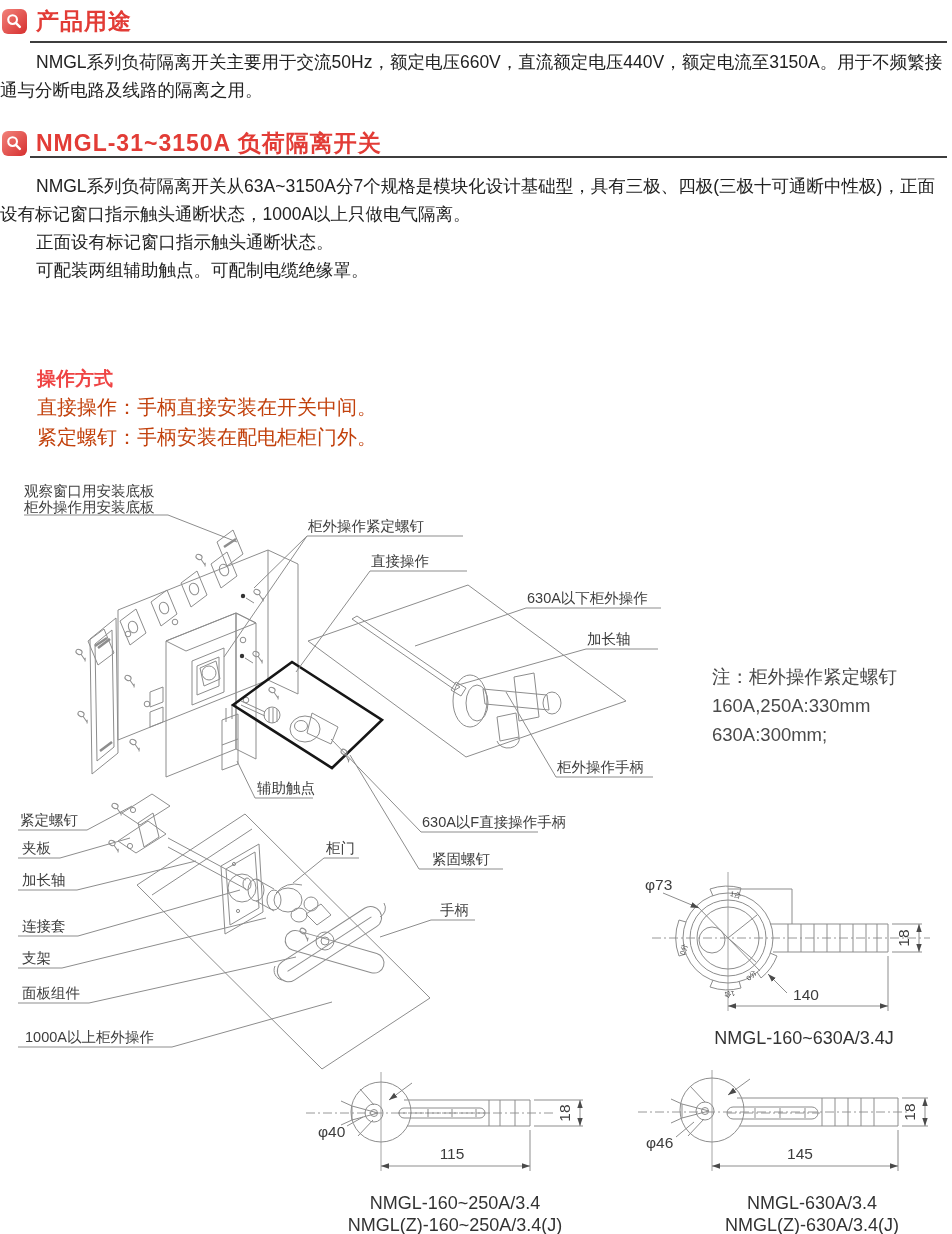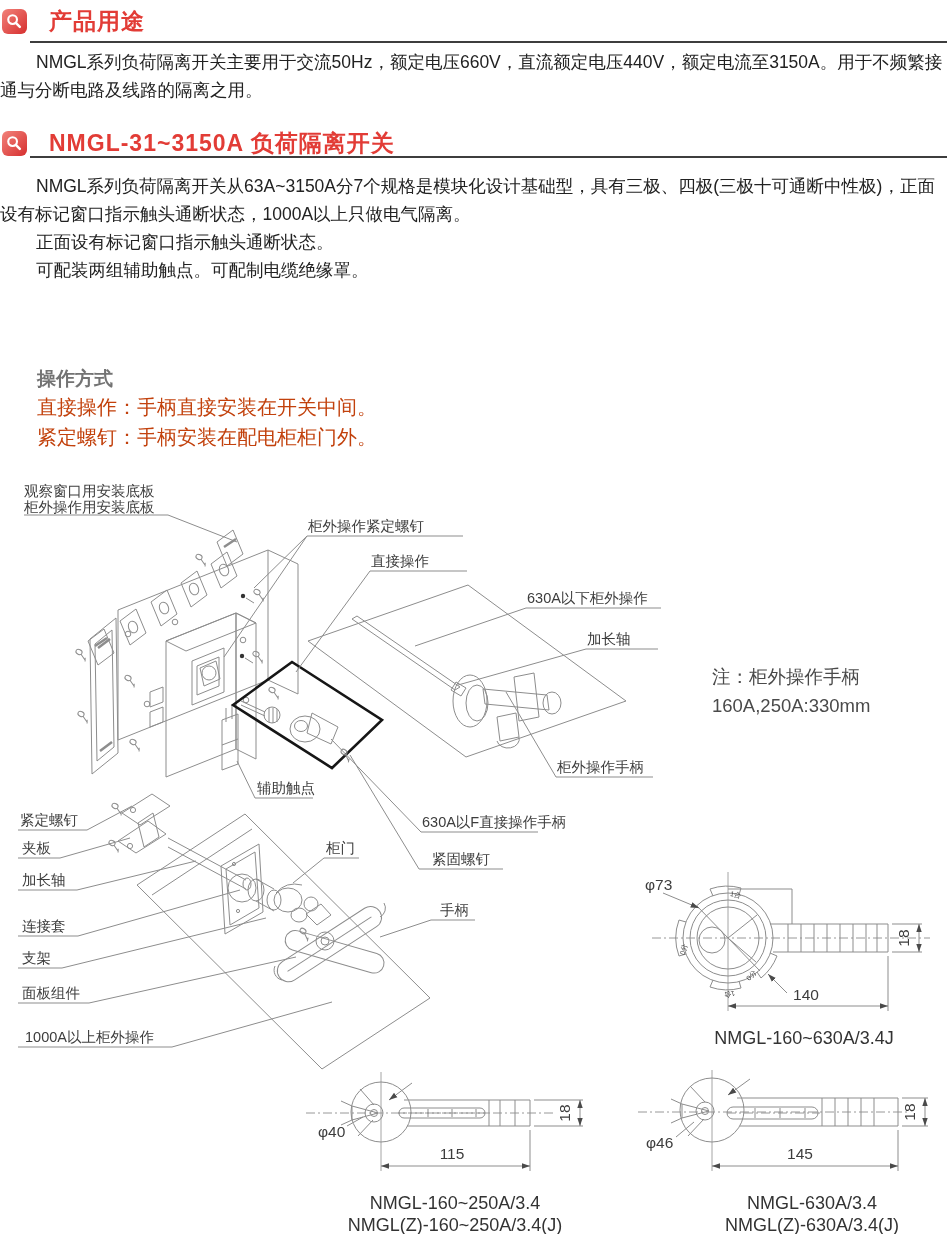--- a/index.html
+++ b/index.html
@@ -1,27 +1,27 @@
 <!DOCTYPE html>
 <html><head>
 <meta charset="utf-8">
 <style>
   html,body{margin:0;padding:0;}
   body{
     width:952px;height:1234px;position:relative;background:#ffffff;
     font-family:"Liberation Sans","DejaVu Sans",sans-serif;color:#1f1f1f;overflow:hidden;
   }
-  .hdr{position:absolute;left:2px;display:flex;align-items:center;gap:22px;}
+  .hdr{position:absolute;left:2px;display:flex;align-items:center;gap:9px;}
   .hdr-icon{width:25px;height:25px;border-radius:6px;background:linear-gradient(135deg,#f2837b,#d62f2f);
     display:flex;align-items:center;justify-content:center;flex:0 0 auto;}
   .hdr-title{font-size:23px;font-weight:bold;color:#e23c36;letter-spacing:1px;white-space:nowrap;}
   .rule{position:absolute;left:30px;width:917px;height:2px;background:#3d3d3d;}
   .para{position:absolute;left:0;width:948px;font-size:17.5px;line-height:28px;color:#222;}
   .para p{margin:0;text-indent:36px;}
-  .op-h{position:absolute;left:37px;font-size:19px;font-weight:bold;color:#737373;}
+  .op-h{position:absolute;left:37px;font-size:19px;font-weight:bold;color:#ef4444;}
   .op-line{position:absolute;left:37px;font-size:20px;color:#c2410c;}
   .note{position:absolute;left:712px;top:662px;font-size:18.5px;line-height:29px;color:#4a4a4a;}
   svg.diagram{position:absolute;left:0;top:470px;}
   svg text{font-family:"Liberation Sans","DejaVu Sans",sans-serif;fill:#3d3d3d;stroke:none;}
   g.art,g.art *{stroke:#8d8d8d;fill:none;stroke-width:1;}
   g.art .bold{stroke:#161616;stroke-width:2.6;}
   g.art .thick{stroke-width:2.5;}
   g.art .dot{fill:#333;stroke:none;}
   g.art .cl{stroke-dasharray:9 3 2 3;stroke-width:0.9;}
   g.art .fine{stroke-width:0.8;}
@@ -64,22 +64,23 @@
   <p>NMGL系列负荷隔离开关从63A~3150A分7个规格是模块化设计基础型，具有三极、四极(三极十可通断中性极)，正面设有标记窗口指示触头通断状态，1000A以上只做电气隔离。</p>
   <p>正面设有标记窗口指示触头通断状态。</p>
   <p>可配装两组辅助触点。可配制电缆绝缘罩。</p>
 </div>
 
 <div class="op-h" style="top:366px;">操作方式</div>
 <div class="op-line" style="top:394px;">直接操作：手柄直接安装在开关中间。</div>
 <div class="op-line" style="top:424px;">紧定螺钉：手柄安装在配电柜柜门外。</div>
 
 <div class="note">
-  <div>注：柜外操作手柄</div>
+  <div>注：柜外操作紧定螺钉</div>
   <div>160A,250A:330mm</div>
+  <div>630A:300mm;</div>
 </div>
 
 <svg class="diagram" width="952" height="764" viewBox="0 470 952 764">
   <defs>
     <marker id="arw" viewBox="0 0 10 8" refX="9.5" refY="4" markerWidth="9" markerHeight="7" orient="auto-start-reverse">
       <path d="M0,0.8 L9.5,4 L0,7.2 Z" fill="#4a4a4a" stroke="none"></path>
     </marker>
     <g id="scr">
       <ellipse rx="3.2" ry="2.4"></ellipse>
       <path d="M2.5,1 L8.5,4.5 M8,2.5 L9.5,6"></path>

